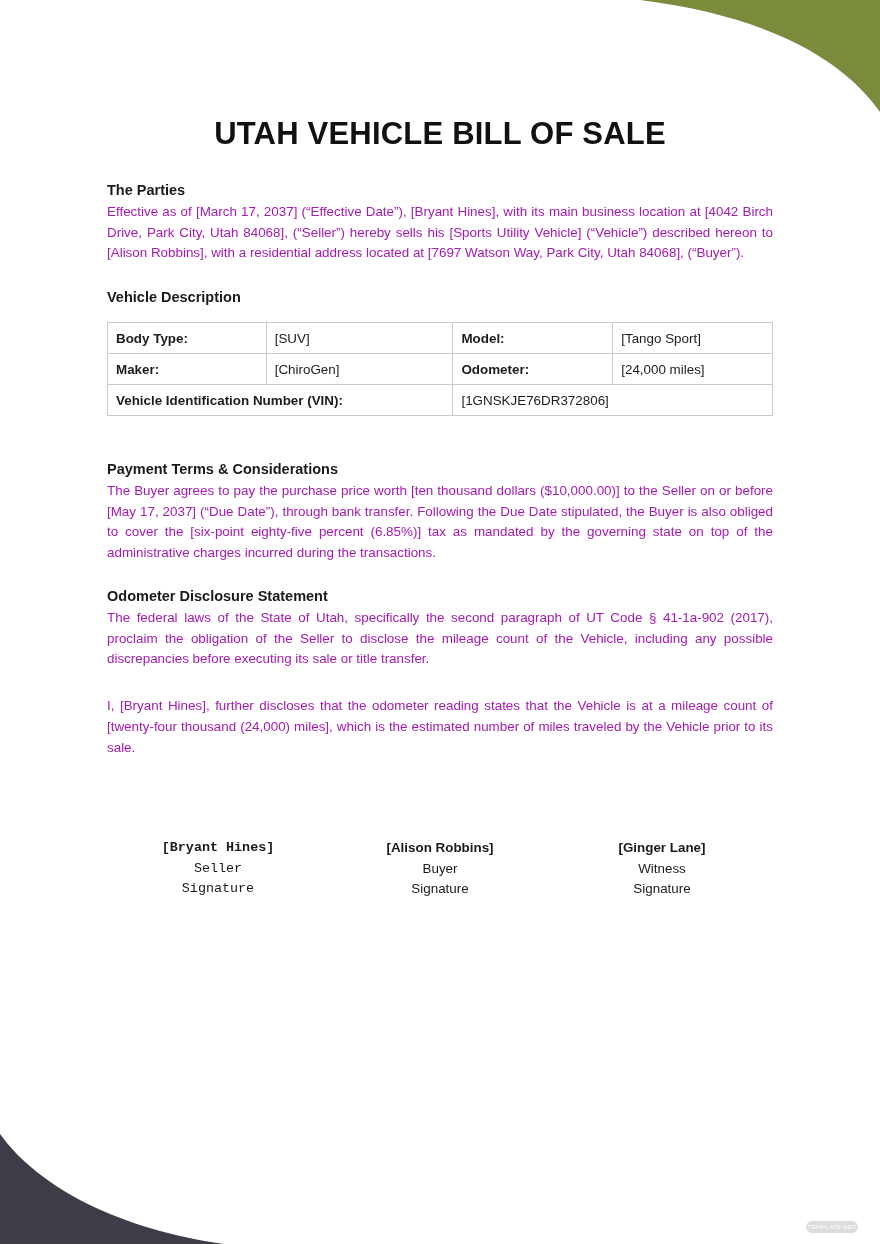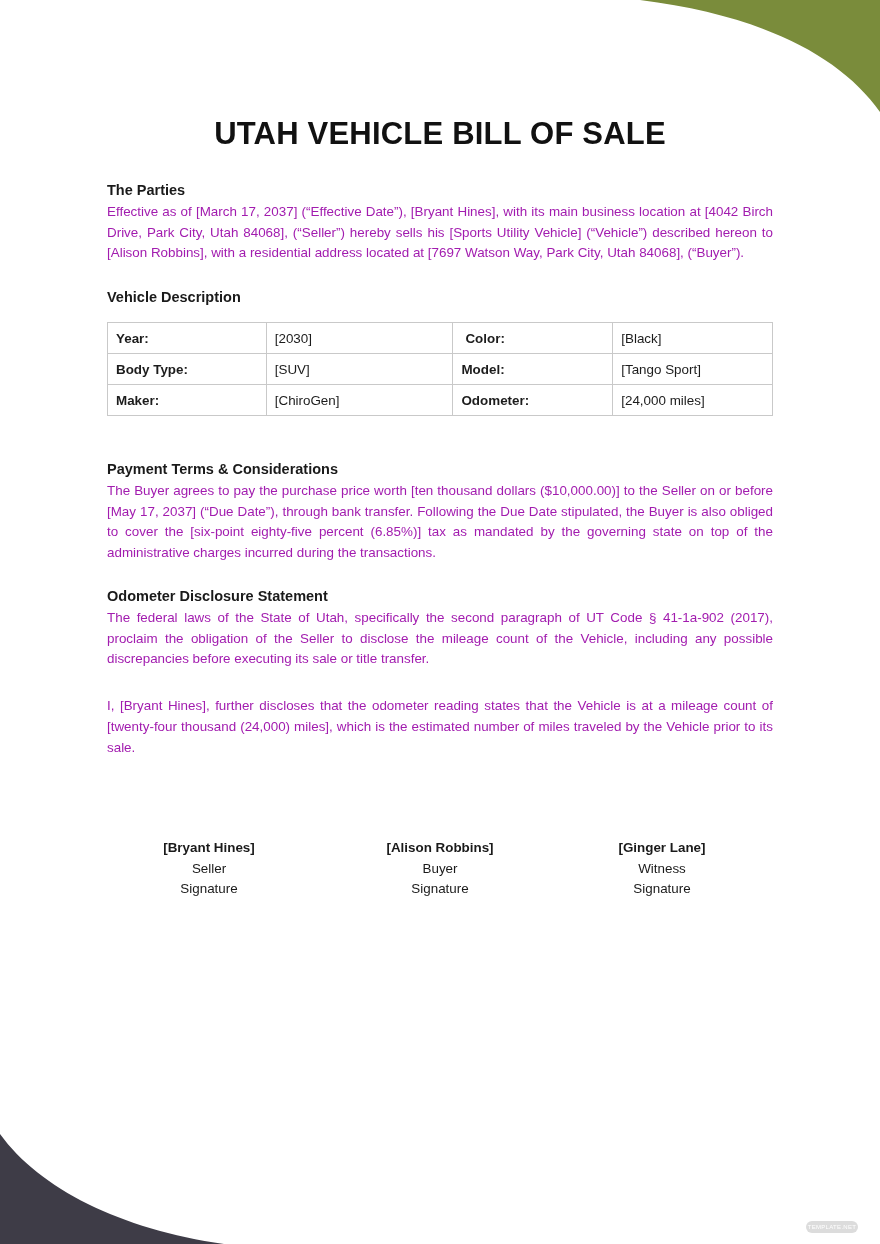--- a/index.html
+++ b/index.html
@@ -56,55 +56,53 @@
 <div class="section" style="top:287px;">
   <div class="heading" style="margin-bottom:15px;">Vehicle Description</div>
   <table class="vehicle">
     <colgroup>
         <col style="width:159px">
         <col style="width:187px">
         <col style="width:160px">
         <col style="width:160px">
       </colgroup>
     <tbody>
-        <tr>
-      <td class="lbl">Year:</td>
-      <td>[2030]</td>
-      <td class="lbl" style="padding-left:12px;">Color:</td>
-      <td>[Black]</td>
-    </tr>
     <tr>
       <td class="lbl">Body Type:</td>
       <td>[SUV]</td>
       <td class="lbl">Model:</td>
       <td>[Tango Sport]</td>
     </tr>
     <tr>
       <td class="lbl">Maker:</td>
       <td>[ChiroGen]</td>
       <td class="lbl">Odometer:</td>
       <td>[24,000 miles]</td>
+    </tr>
+    <tr>
+      <td class="lbl" colspan="2">Vehicle Identification Number (VIN):</td>
+      <td colspan="2">[1GNSKJE76DR372806]</td>
     </tr>
   </tbody>
     </table>
 </div>
 
 <div class="section" style="top:459px;">
   <div class="heading">Payment Terms &amp; Considerations</div>
   <p class="para">The Buyer agrees to pay the purchase price worth [ten thousand dollars ($10,000.00)] to the Seller on or before [May 17, 2037] (“Due Date”), through bank transfer. Following the Due Date stipulated, the Buyer is also obliged to cover the [six-point eighty-five percent (6.85%)] tax as mandated by the governing state on top of the administrative charges incurred during the transactions.</p>
 </div>
 
 <div class="section" style="top:586px;">
   <div class="heading">Odometer Disclosure Statement</div>
   <p class="para">The federal laws of the State of Utah, specifically the second paragraph of UT Code § 41-1a-902 (2017), proclaim the obligation of the Seller to disclose the mileage count of the Vehicle, including any possible discrepancies before executing its sale or title transfer.</p>
   <p class="para" style="margin-top:26px;">I, [Bryant Hines], further discloses that the odometer reading states that the Vehicle is at a mileage count of [twenty-four thousand (24,000) miles], which is the estimated number of miles traveled by the Vehicle prior to its sale.</p>
 </div>
 
 <div class="sigs">
-  <div class="sig" style="left:109px;">
+  <div class="sig" style="left:118px;font-family:Liberation Mono, monospace;">
     <div class="name">[Bryant Hines]</div>
     <div>Seller</div>
     <div>Signature</div>
   </div>
   <div class="sig" style="left:340px;">
     <div class="name">[Alison Robbins]</div>
     <div>Buyer</div>
     <div>Signature</div>
   </div>
   <div class="sig" style="left:562px;">

